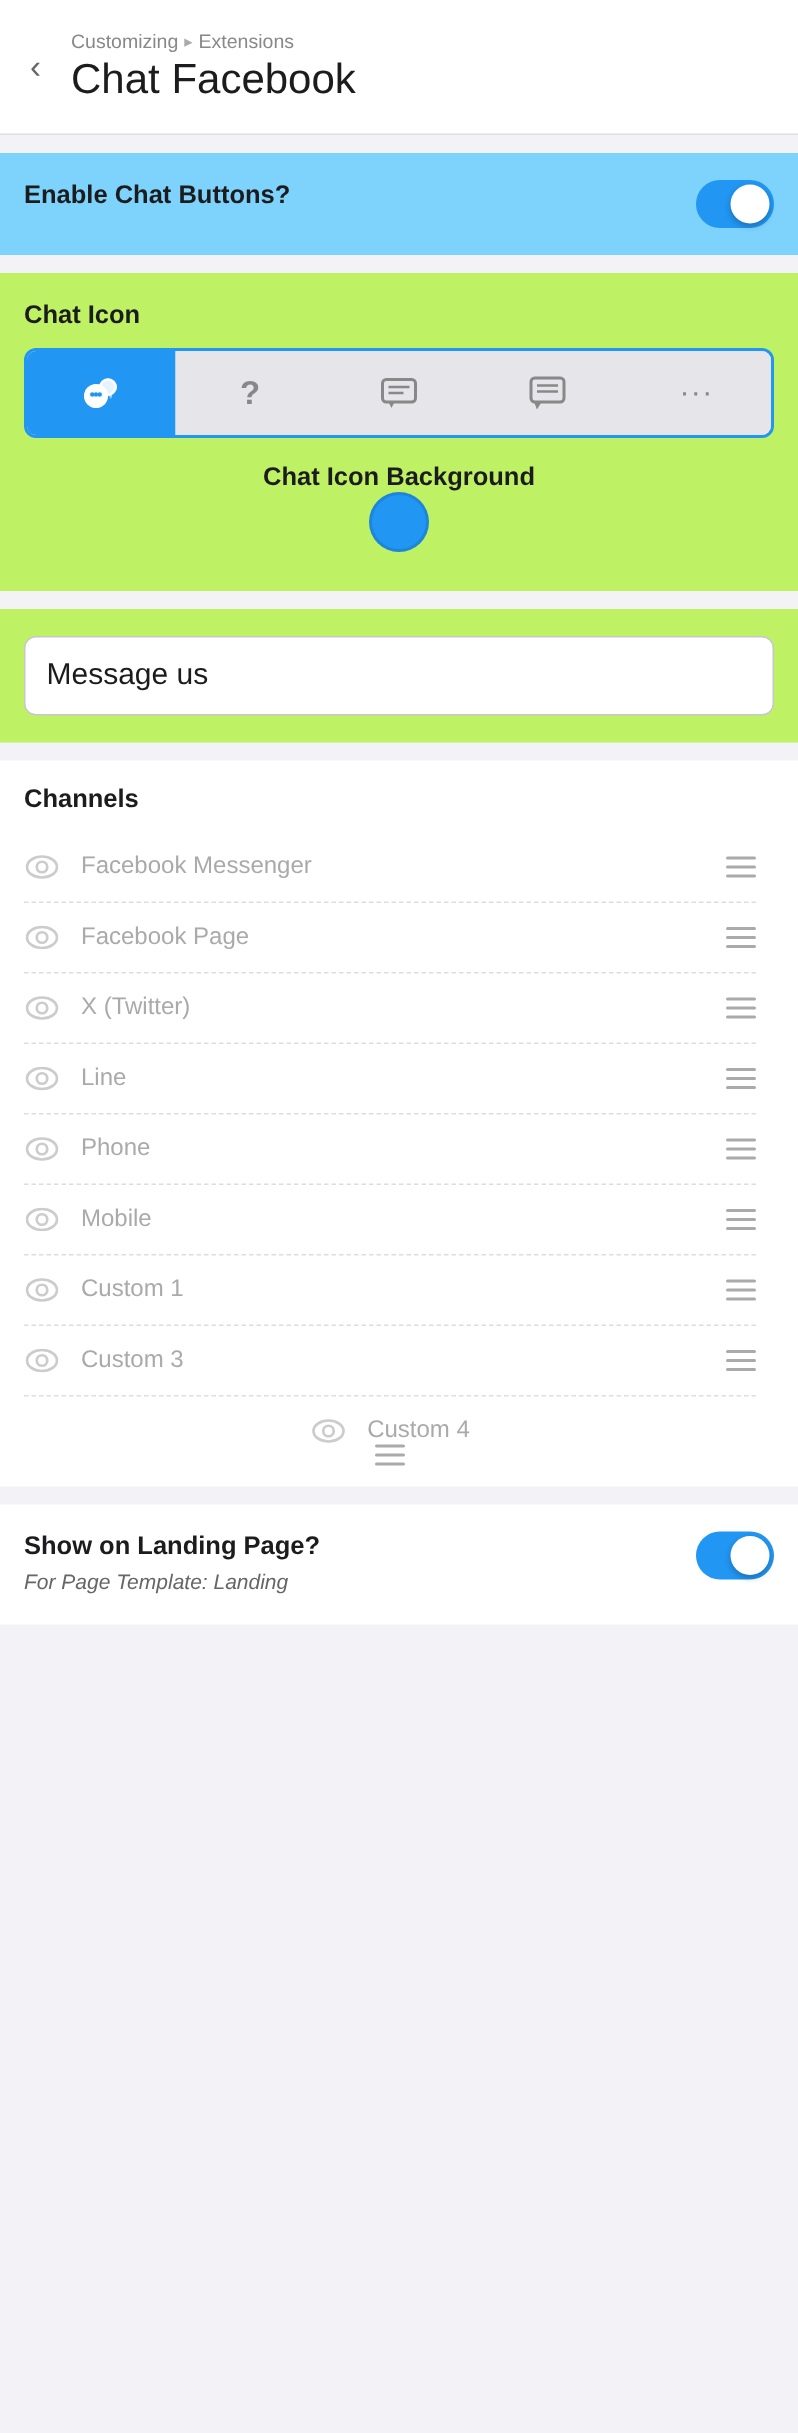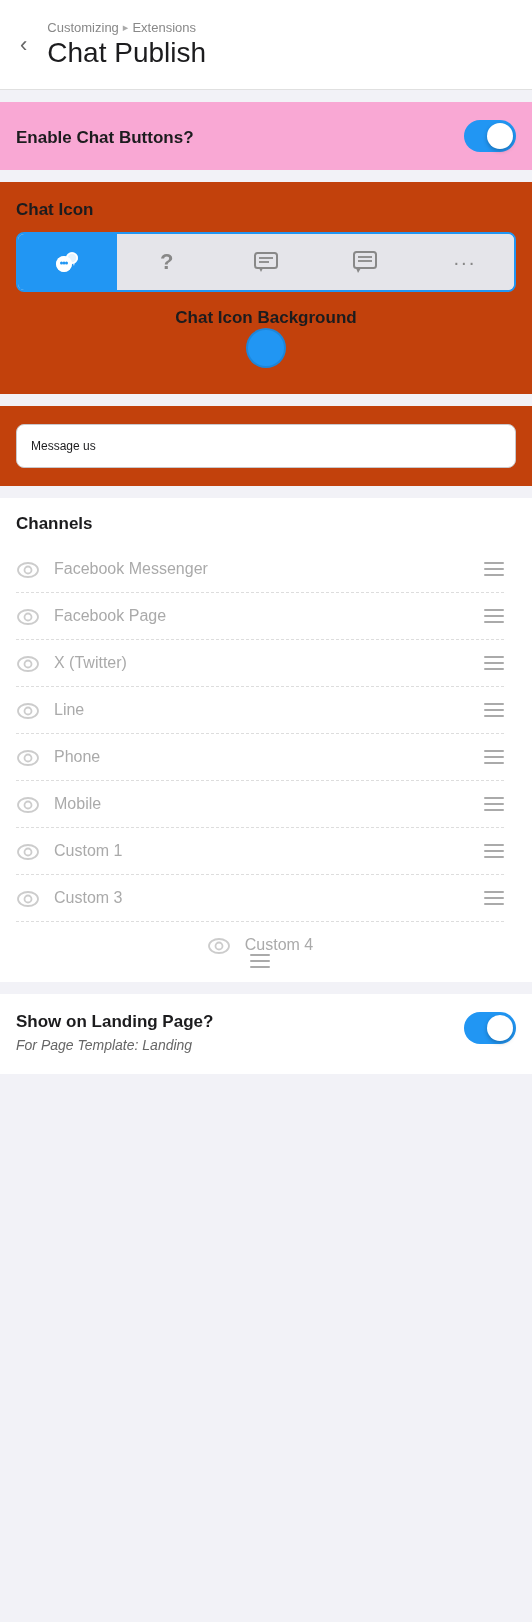--- a/index.html
+++ b/index.html
@@ -45,32 +45,32 @@
       color: #aaa;
     }
     .page-title {
       font-size: 28px;
       font-weight: 400;
       color: #1c1c1e;
     }
 
     
     .section {
-      background: #c2410c;
+      background: #bef264;
       margin-top: 12px;
       padding: 18px 16px;
     }
 
     
     .toggle-row {
       display: flex;
-      align-items: flex-end;
+      align-items: flex-start;
       justify-content: space-between;
       padding: 18px 16px;
-      background: #f9a8d4;
+      background: #7dd3fc;
       margin-top: 12px;
     }
     .toggle-label {
       font-size: 17px;
       font-weight: 600;
       color: #1c1c1e;
       margin-bottom: 4px;
     }
     .toggle-sublabel {
       font-size: 14px;
@@ -165,21 +165,21 @@
       cursor: pointer;
       border: 2px solid rgba(0,0,0,0.1);
     }
 
     
     .msg-input {
       width: 100%;
       padding: 14px 14px;
       border: 1.5px solid #c8c8cc;
       border-radius: 8px;
-      font-size: 12px;
+      font-size: 20px;
       color: #1c1c1e;
       background: #fff;
       outline: none;
     }
 
     
     .channels-section {
       background: #fff;
       margin-top: 12px;
       padding: 16px 28px 0 16px;
@@ -191,21 +191,21 @@
       padding: 14px 0;
       border-bottom: 1px dashed #ddd;
       cursor: pointer;
     }
     .channel-item:last-child {
       border-bottom: none;
       flex-direction: column;
     }
     .channel-left {
       display: flex;
-      align-items: flex-end;
+      align-items: center;
       gap: 14px;
     }
     .eye-icon {
       color: #c8c8cc;
       font-size: 18px;
       width: 24px;
       display: flex;
       align-items: center;
       justify-content: center;
     }
@@ -238,21 +238,21 @@
 <body>
 
 <div class="header">
   <div class="back-btn">‹</div>
   <div class="header-text">
     <div class="breadcrumb">
       <span>Customizing</span>
       <span class="breadcrumb-arrow">▸</span>
       <span>Extensions</span>
     </div>
-    <div class="page-title">Chat Publish</div>
+    <div class="page-title">Chat Facebook</div>
   </div>
 </div>
 
 <div class="toggle-row">
   <div>
     <div class="toggle-label">Enable Chat Buttons?</div>
   </div>
   <div class="toggle">
     <div class="toggle-track on">
       <div class="toggle-knob"></div>

